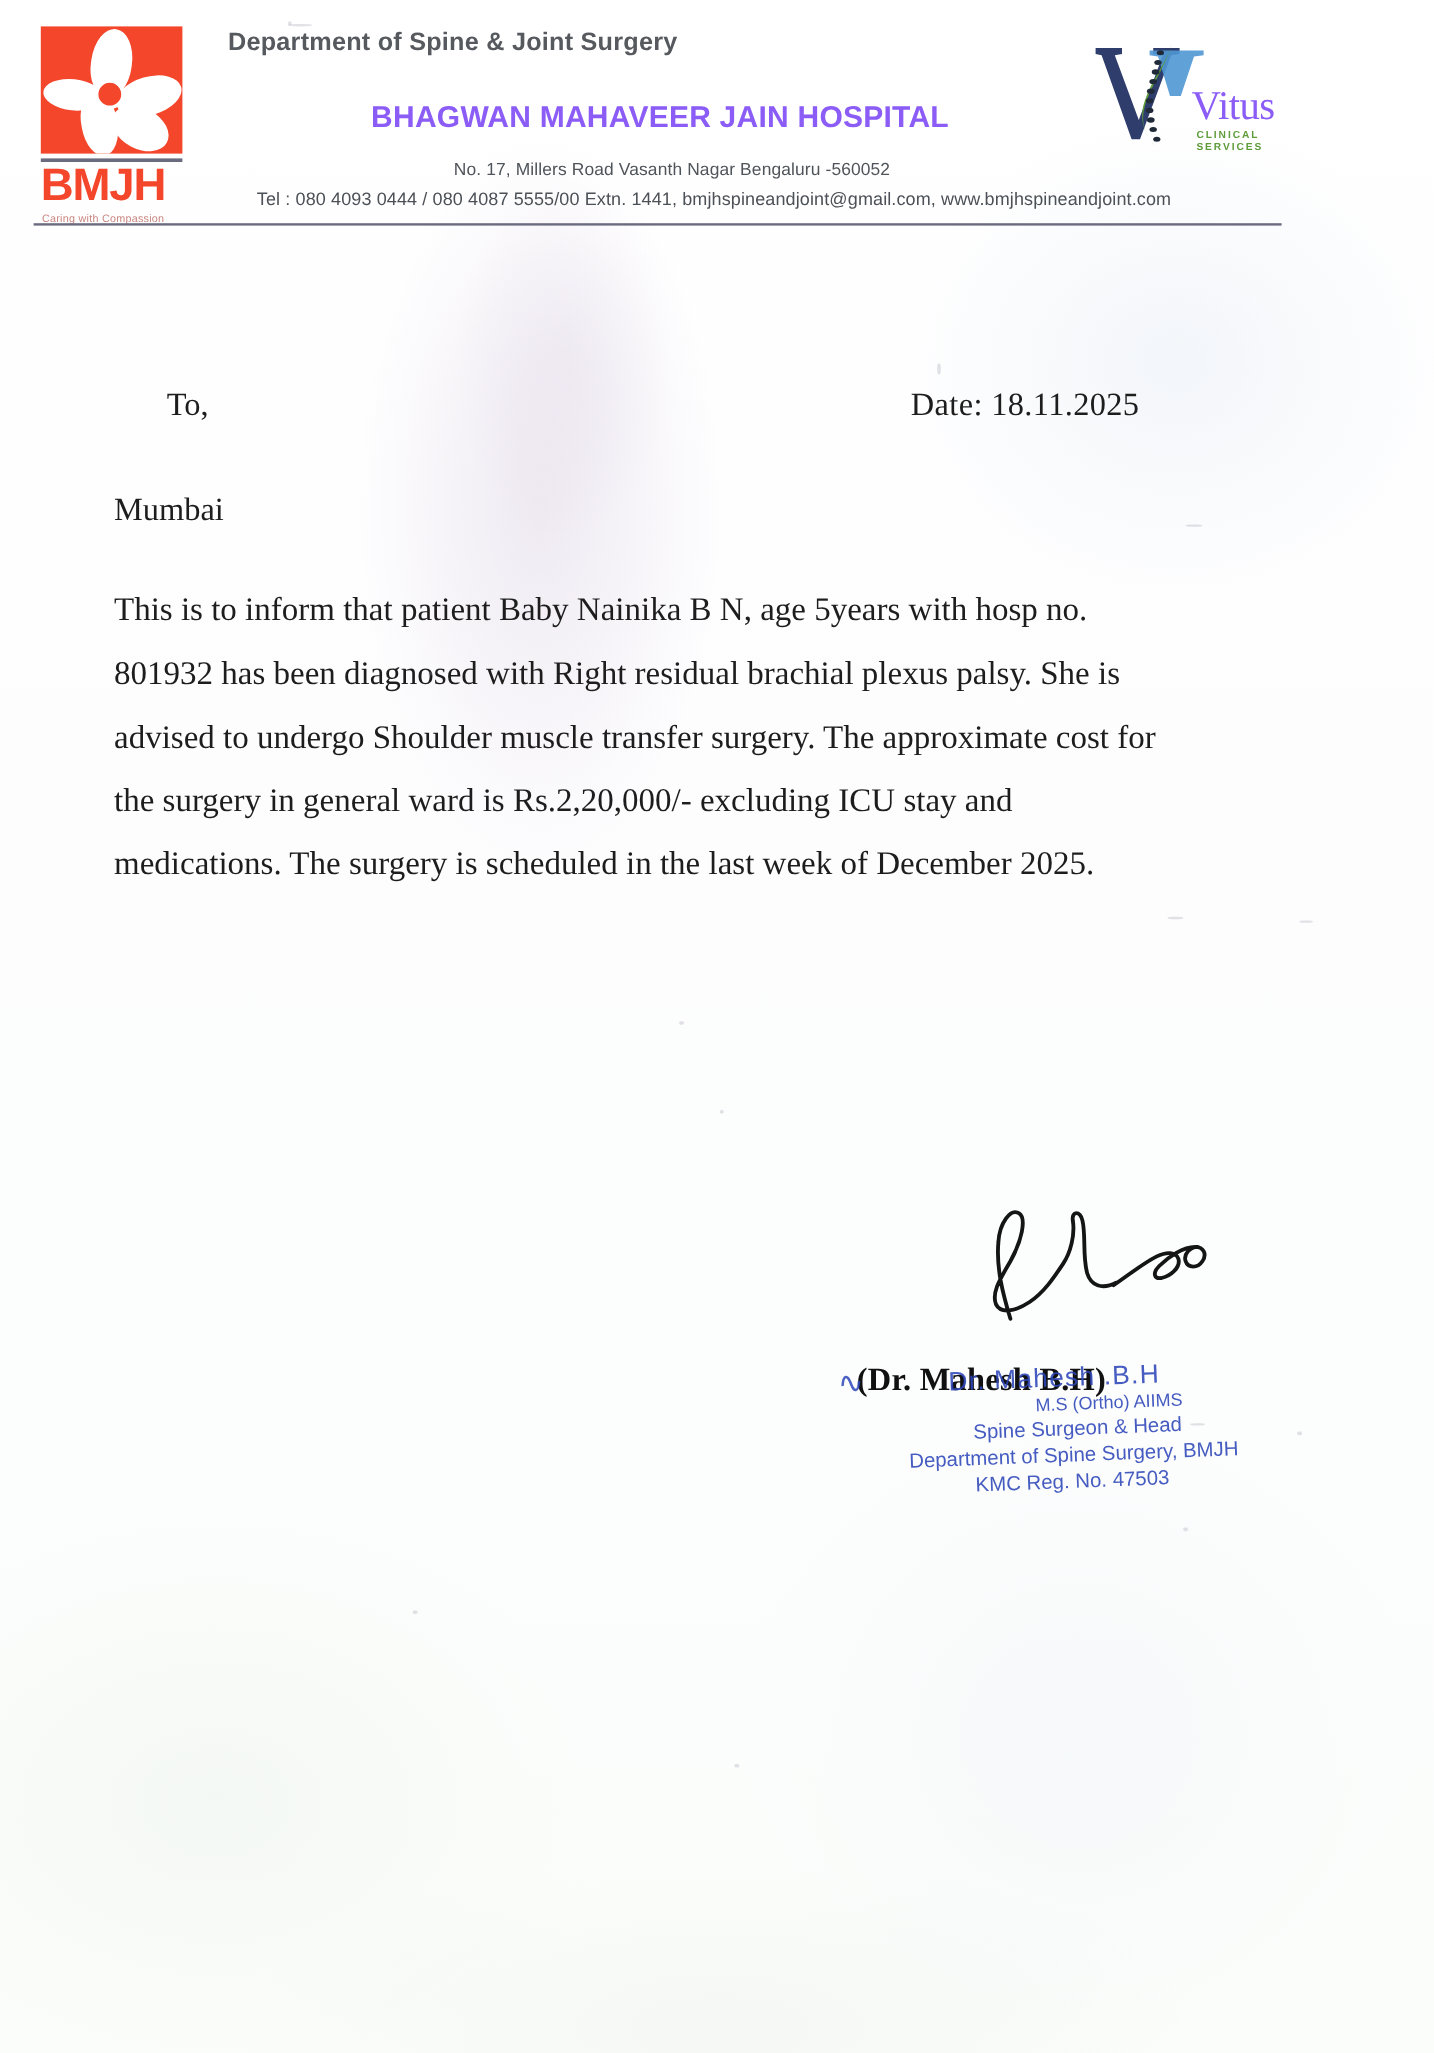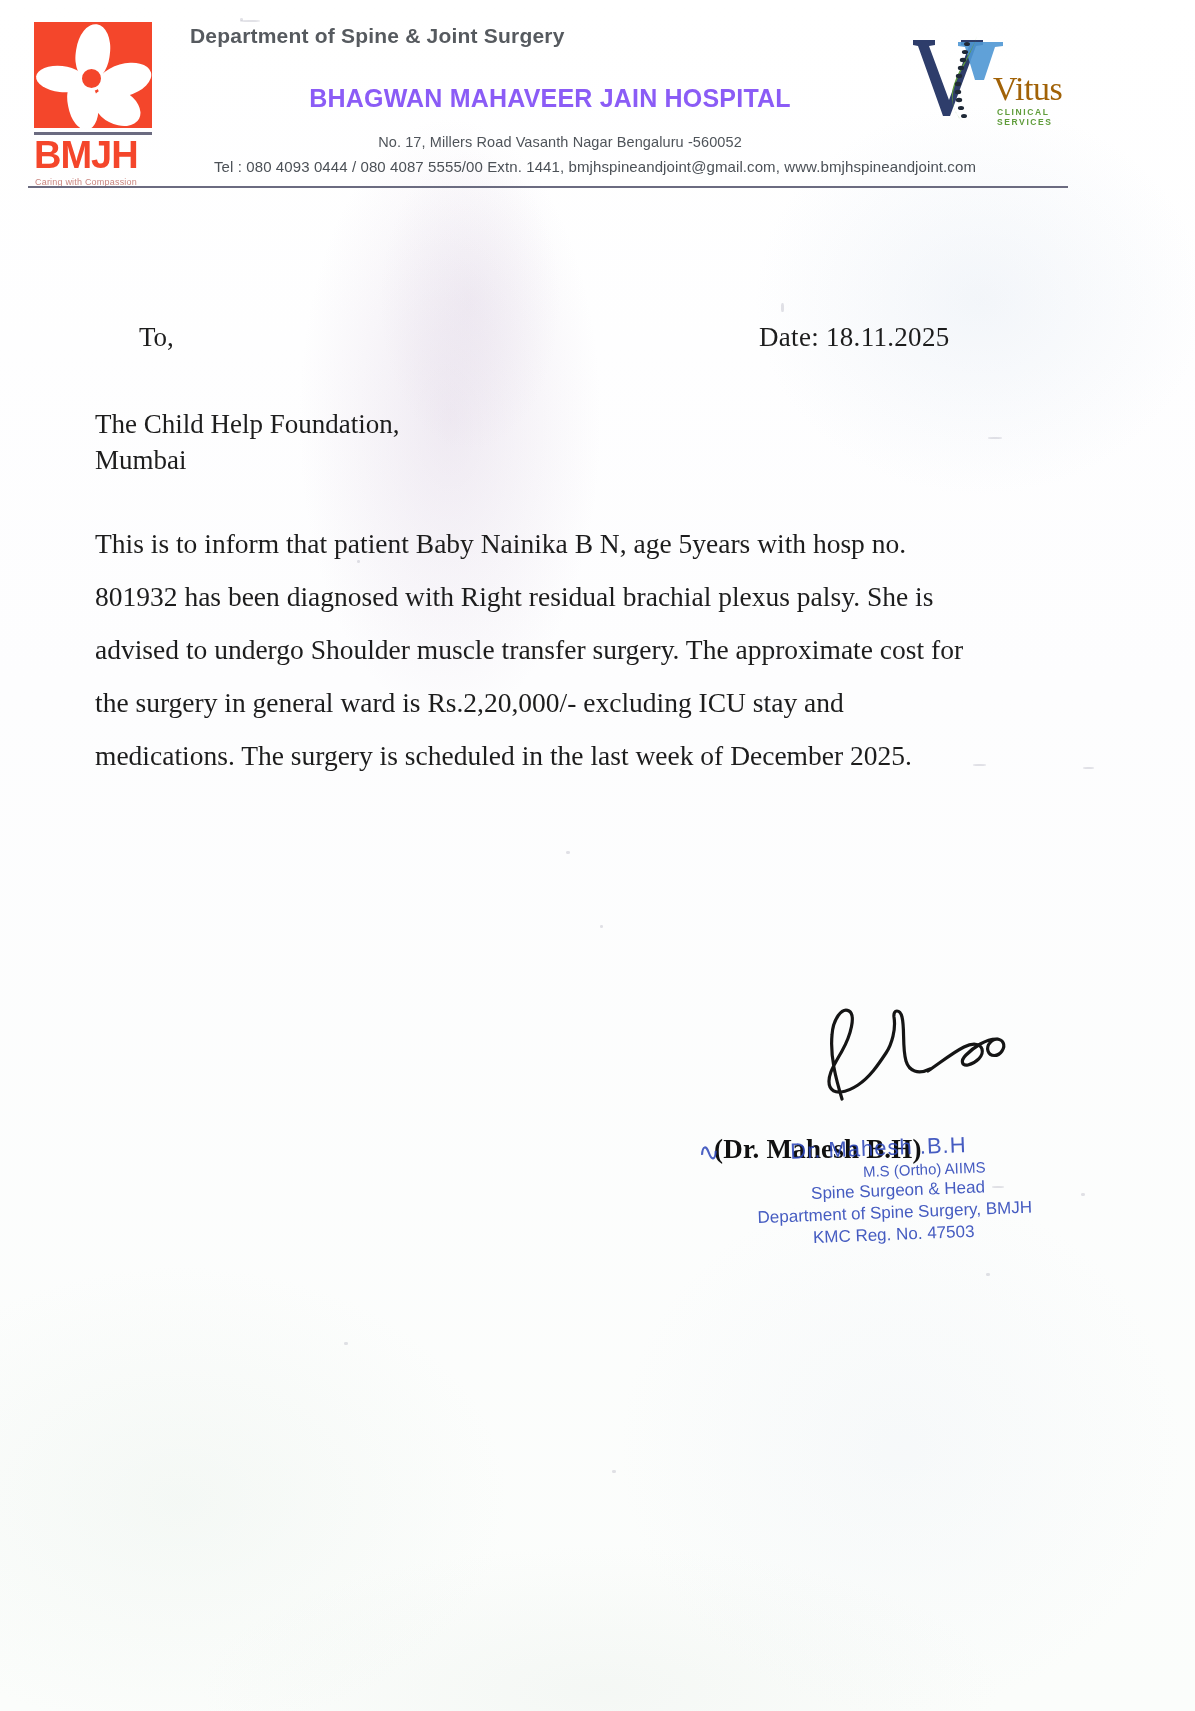--- a/index.html
+++ b/index.html
@@ -182,21 +182,21 @@
     width: 175px;
     height: 100px;
   }
   .vitus svg { display: block; }
   .vitus-word {
     position: absolute;
     left: 88px;
     top: 42px;
     font-family: "Liberation Serif", serif;
     font-size: 34px;
-    color: #a16207;
+    color: #8b5cf6;
     letter-spacing: -0.5px;
   }
   .vitus-sub {
     position: absolute;
     left: 92px;
     top: 79px;
     font-family: "Liberation Sans", sans-serif;
     font-size: 8.5px;
     font-weight: bold;
     color: #5f9c3a;
@@ -391,21 +391,20 @@
     </div>
 
     <div class="letter">
 
       <div class="row-to-date">
         <div class="to-label">To,</div>
         <div class="date-line">Date:  18.11.2025</div>
       </div>
 
       <div class="addressee">
-        <div>The Child Help Foundation,</div>
         <div>Mumbai</div>
       </div>
 
 
       <div class="body-para">This is to inform that patient  Baby Nainika B N, age 5years with hosp no. 801932   has been diagnosed with   Right residual brachial plexus palsy. She is advised to undergo   Shoulder muscle transfer surgery.  The approximate cost for the surgery in general ward is Rs.2,20,000/- excluding ICU stay and medications.  The surgery is scheduled in the last week of  December 2025.</div>
     </div>
 
     <div class="sign-block">
       <svg class="sig-svg" width="260" height="110" viewBox="0 0 260 110">
         <g fill="none" stroke="#151515" stroke-width="3.2" stroke-linecap="round" stroke-linejoin="round">

